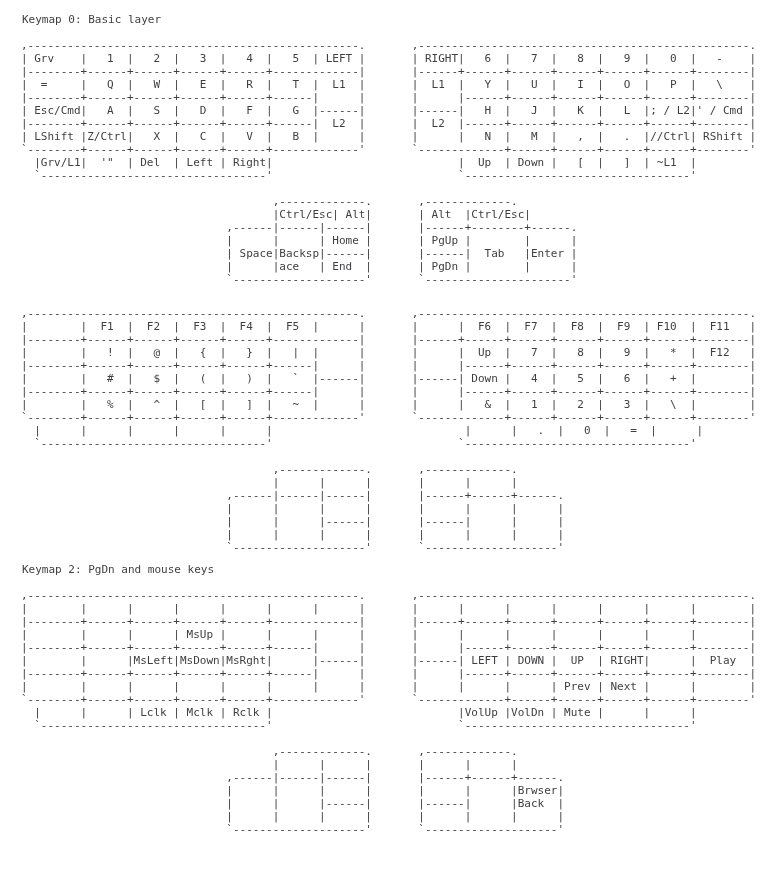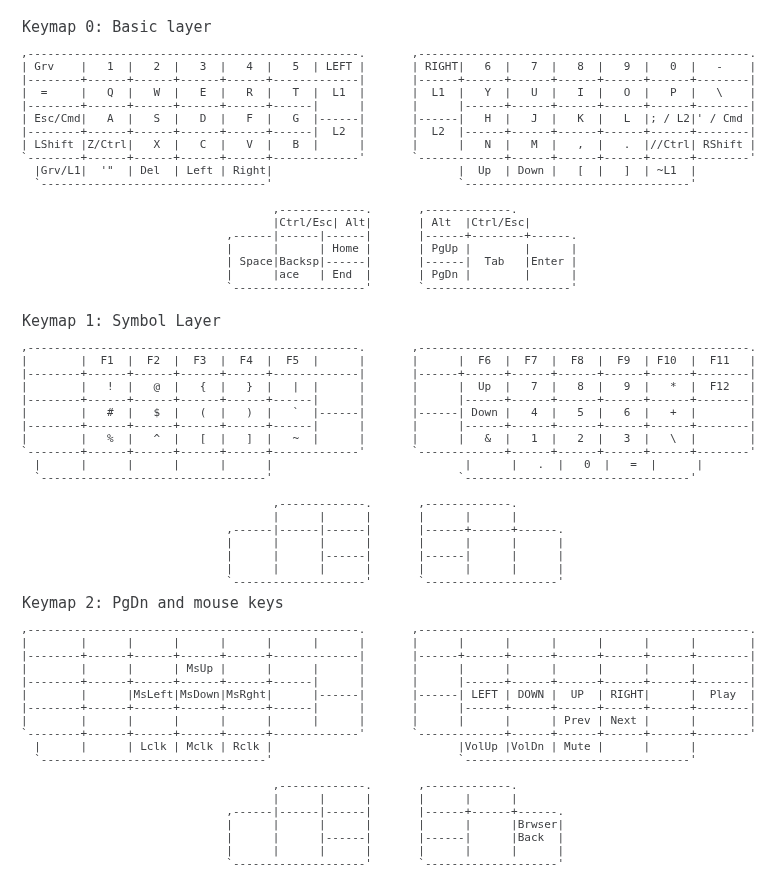--- a/index.html
+++ b/index.html
@@ -17,23 +17,23 @@
     color: #3d3f42;
     font-family: "DejaVu Sans Mono", "Liberation Mono", monospace;
   }
   .keymap-section {
     margin: 0 0 21px 0;
   }
   .keymap-section.tight {
     margin-bottom: 9px;
   }
   .keymap-title {
-    font-size: 15px;
+    font-size: 11px;
     line-height: 13px;
-    margin: 8px 0 13px 1px;
+    margin: 0 0 13px 1px;
     white-space: pre;
     font-weight: normal;
   }
   pre.keymap-art {
     margin: 0;
     font-family: "DejaVu Sans Mono", "Liberation Mono", monospace;
     font-size: 11px;
     line-height: 13px;
     white-space: pre;
   }
@@ -60,21 +60,20 @@
                                       ,-------------.       ,-------------.
                                       |Ctrl/Esc| Alt|       | Alt  |Ctrl/Esc|
                                ,------|------|------|       |------+--------+------.
                                |      |      | Home |       | PgUp |        |      |
                                | Space|Backsp|------|       |------|  Tab   |Enter |
                                |      |ace   | End  |       | PgDn |        |      |
                                `--------------------'       `----------------------'</pre>
   </div>
 
   <div class="keymap-section tight">
-    <div class="keymap-title">Keymap 1: Symbol Layer</div>
     <pre class="keymap-art">,--------------------------------------------------.       ,--------------------------------------------------.
 |        |  F1  |  F2  |  F3  |  F4  |  F5  |      |       |      |  F6  |  F7  |  F8  |  F9  | F10  |  F11   |
 |--------+------+------+------+------+-------------|       |------+------+------+------+------+------+--------|
 |        |   !  |   @  |   {  |   }  |   |  |      |       |      |  Up  |   7  |   8  |   9  |   *  |  F12   |
 |--------+------+------+------+------+------|      |       |      |------+------+------+------+------+--------|
 |        |   #  |   $  |   (  |   )  |   `  |------|       |------| Down |   4  |   5  |   6  |   +  |        |
 |--------+------+------+------+------+------|      |       |      |------+------+------+------+------+--------|
 |        |   %  |   ^  |   [  |   ]  |   ~  |      |       |      |   &amp;  |   1  |   2  |   3  |   \  |        |
 `--------+------+------+------+------+-------------'       `-------------+------+------+------+------+--------'
   |      |      |      |      |      |                             |      |   .  |   0  |   =  |      |

